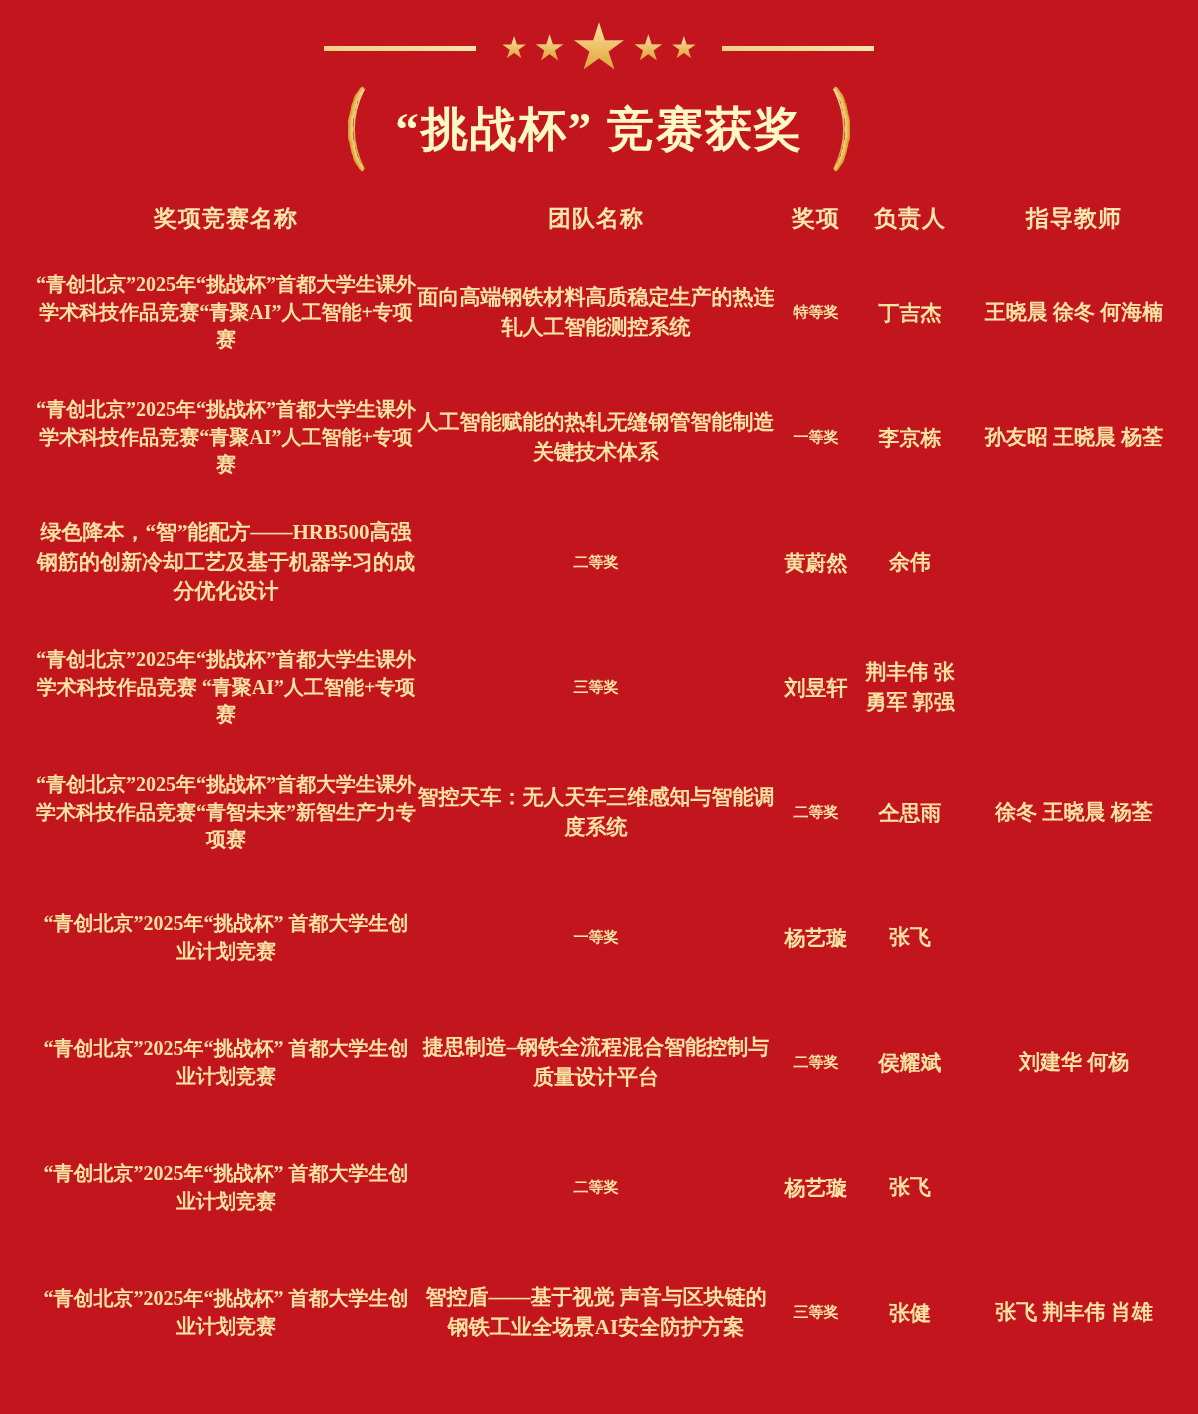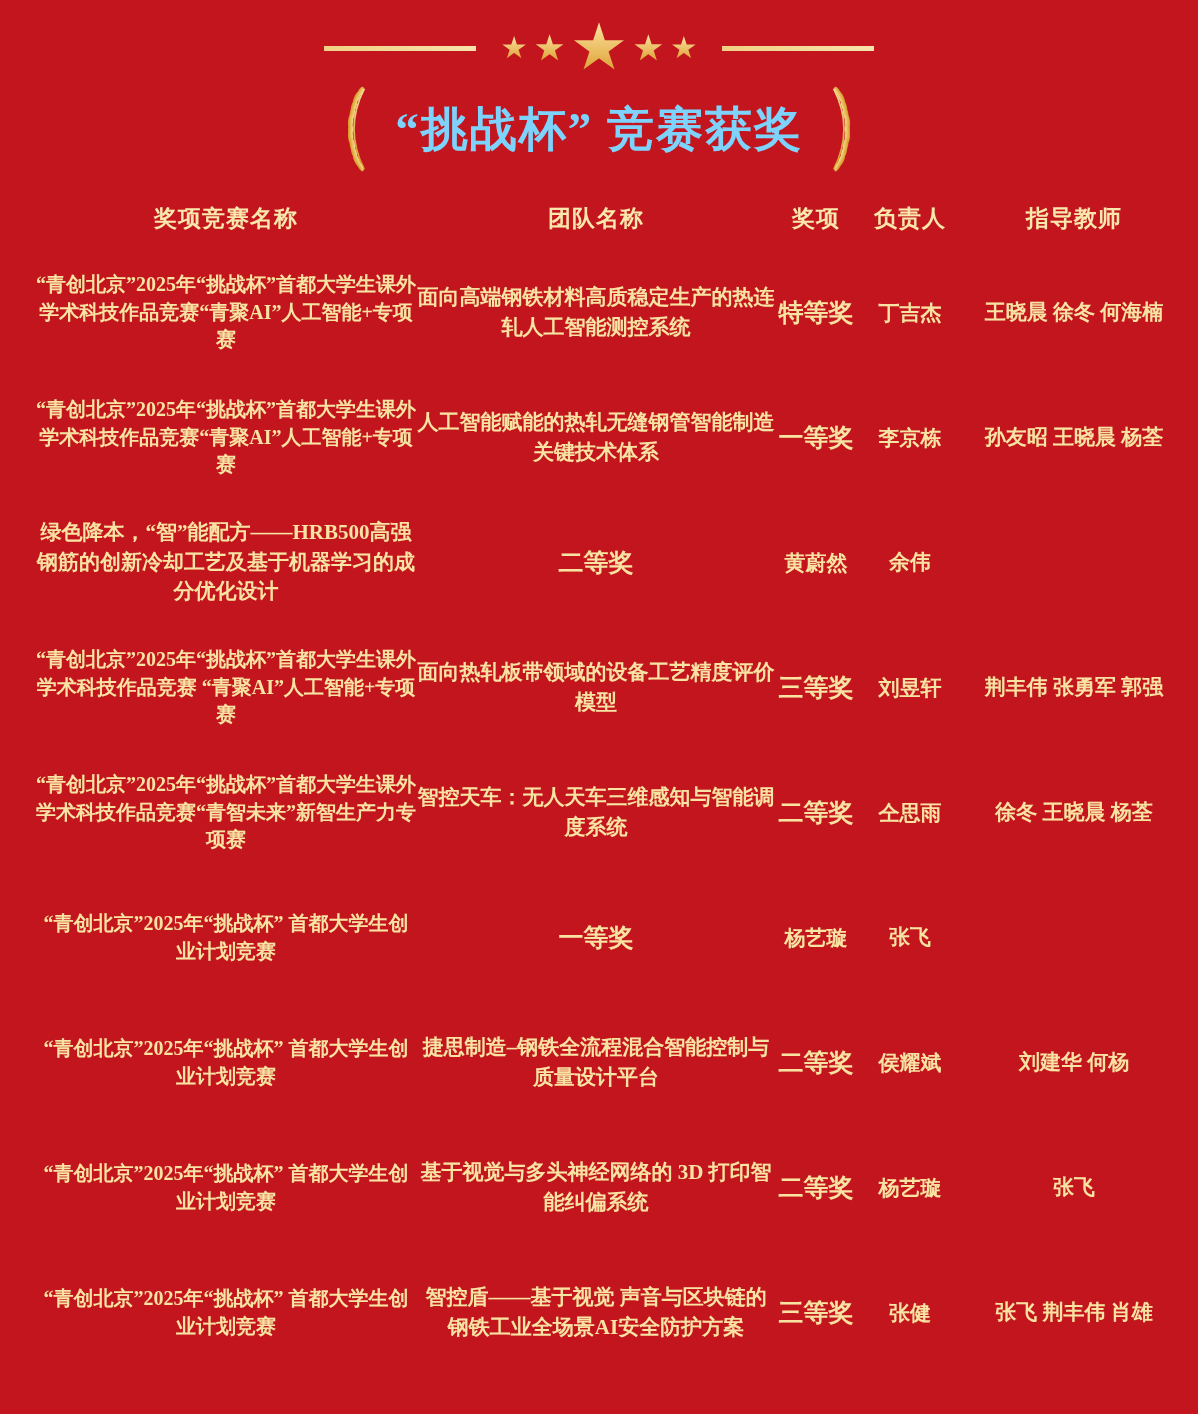--- a/index.html
+++ b/index.html
@@ -31,38 +31,38 @@
   .star.s2,.star.s4 { font-size:32px; }
   .star.s3 { font-size:58px; }
 
   
   .title-row {
     margin-top:8px; height:90px;
     display:flex; align-items:center; justify-content:center; gap:20px;
   }
   .page-title {
     font-size:47px; letter-spacing:2px;
-    color:#7dd3fc; font-weight:700;
+    color:#fef9c3; font-weight:700;
   }
   .laurel { width:42px; height:86px; }
 
   
   .awards-table { margin-top:12px; padding-left:36px; padding-right:14px; }
   .row {
     display:grid;
     grid-template-columns:380px 360px 80px 108px 220px;
     justify-items:center; align-items:center;
     text-align:center;
   }
   .thead { height:64px; font-size:23px; color:#f9e7ab; letter-spacing:1px; }
   .trow { height:125px; }
   .cell { width:100%; }
   .comp   { font-size:20px; line-height:1.38; }
   .team   { font-size:21px; line-height:1.42; }
-  .award  { font-size:25px; white-space:nowrap; }
+  .award  { font-size:15px; white-space:nowrap; }
   .leader { font-size:21px; white-space:nowrap; }
   .teachers { font-size:21px; line-height:1.4; }
 </style>
 </head>
 <body>
 
 <div class="page">
 
   <div class="star-banner">
     <div class="rule"></div>
@@ -153,21 +153,20 @@
 
   <div class="row trow">
     <div class="cell team">绿色降本，“智”能配方——HRB500高强钢筋的创新冷却工艺及基于机器学习的成分优化设计</div>
     <div class="cell award">二等奖</div>
     <div class="cell leader">黄蔚然</div>
     <div class="cell teachers">余伟</div>
   </div>
 
   <div class="row trow">
     <div class="cell comp">“青创北京”2025年“挑战杯”首都大学生课外学术科技作品竞赛 “青聚AI”人工智能+专项赛</div>
-    <div class="cell team">面向热轧板带领域的设备工艺精度评价模型</div>
     <div class="cell award">三等奖</div>
     <div class="cell leader">刘昱轩</div>
     <div class="cell teachers">荆丰伟 张勇军 郭强</div>
   </div>
 
   <div class="row trow">
     <div class="cell comp">“青创北京”2025年“挑战杯”首都大学生课外学术科技作品竞赛“青智未来”新智生产力专项赛</div>
     <div class="cell team">智控天车：无人天车三维感知与智能调度系统</div>
     <div class="cell award">二等奖</div>
     <div class="cell leader">仝思雨</div>
@@ -184,21 +183,20 @@
   <div class="row trow">
     <div class="cell comp">“青创北京”2025年“挑战杯”  首都大学生创业计划竞赛</div>
     <div class="cell team">捷思制造–钢铁全流程混合智能控制与质量设计平台</div>
     <div class="cell award">二等奖</div>
     <div class="cell leader">侯耀斌</div>
     <div class="cell teachers">刘建华 何杨</div>
   </div>
 
   <div class="row trow">
     <div class="cell comp">“青创北京”2025年“挑战杯”  首都大学生创业计划竞赛</div>
-    <div class="cell team">基于视觉与多头神经网络的 3D 打印智能纠偏系统</div>
     <div class="cell award">二等奖</div>
     <div class="cell leader">杨艺璇</div>
     <div class="cell teachers">张飞</div>
   </div>
 
   <div class="row trow">
     <div class="cell comp">“青创北京”2025年“挑战杯”  首都大学生创业计划竞赛</div>
     <div class="cell team">智控盾——基于视觉 声音与区块链的钢铁工业全场景AI安全防护方案</div>
     <div class="cell award">三等奖</div>
     <div class="cell leader">张健</div>

